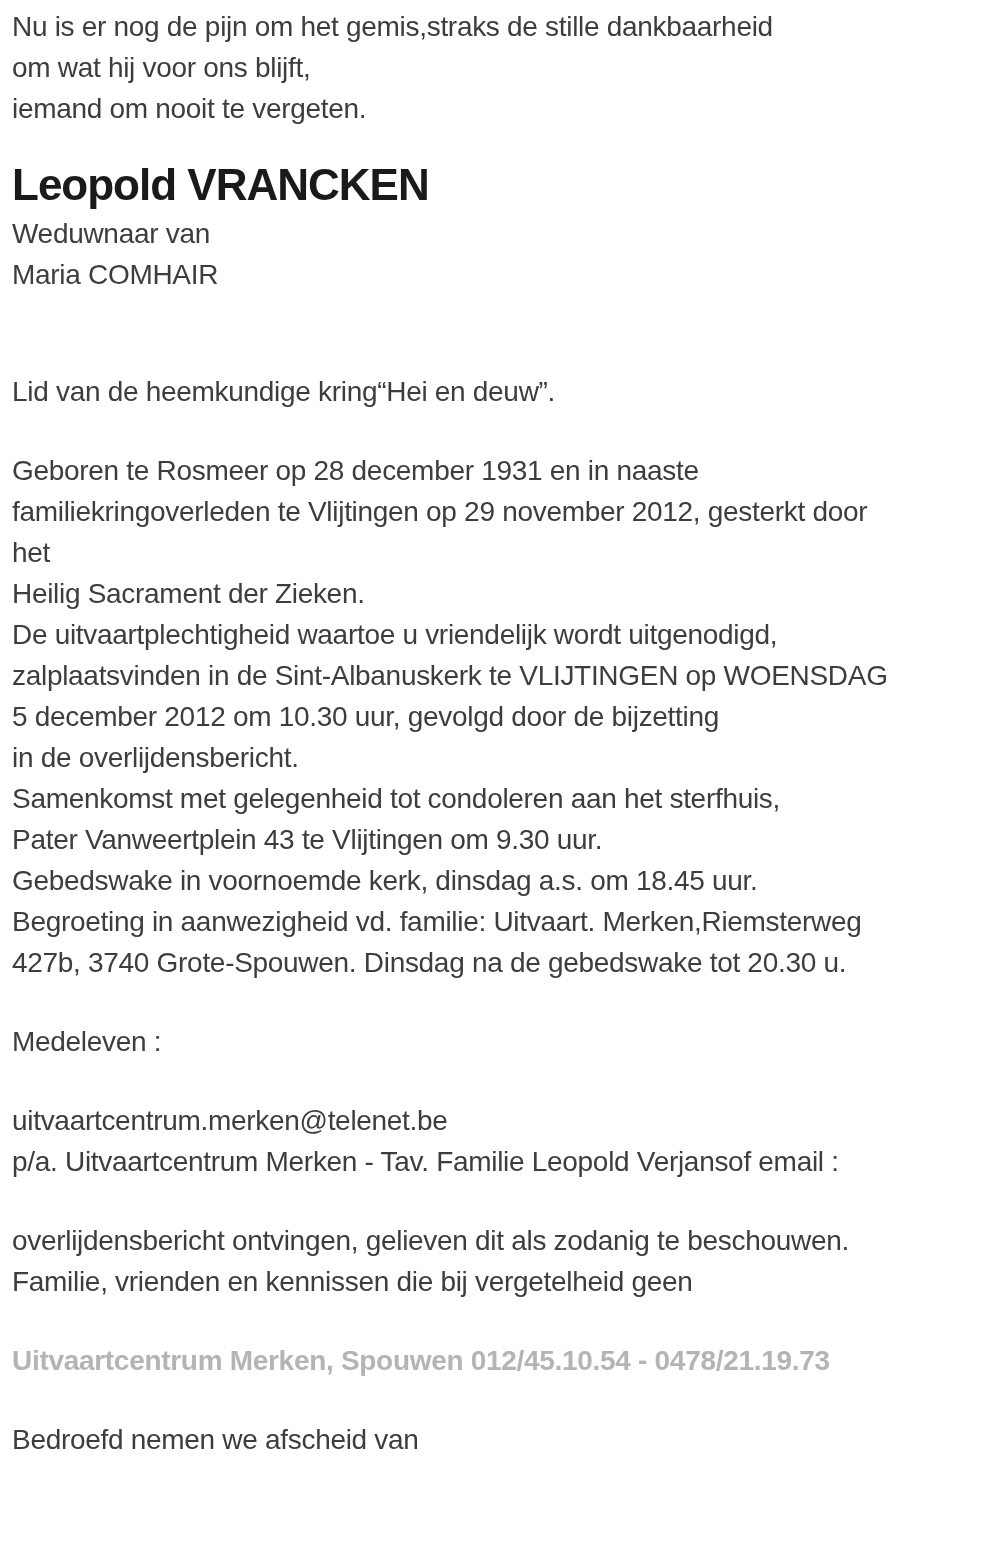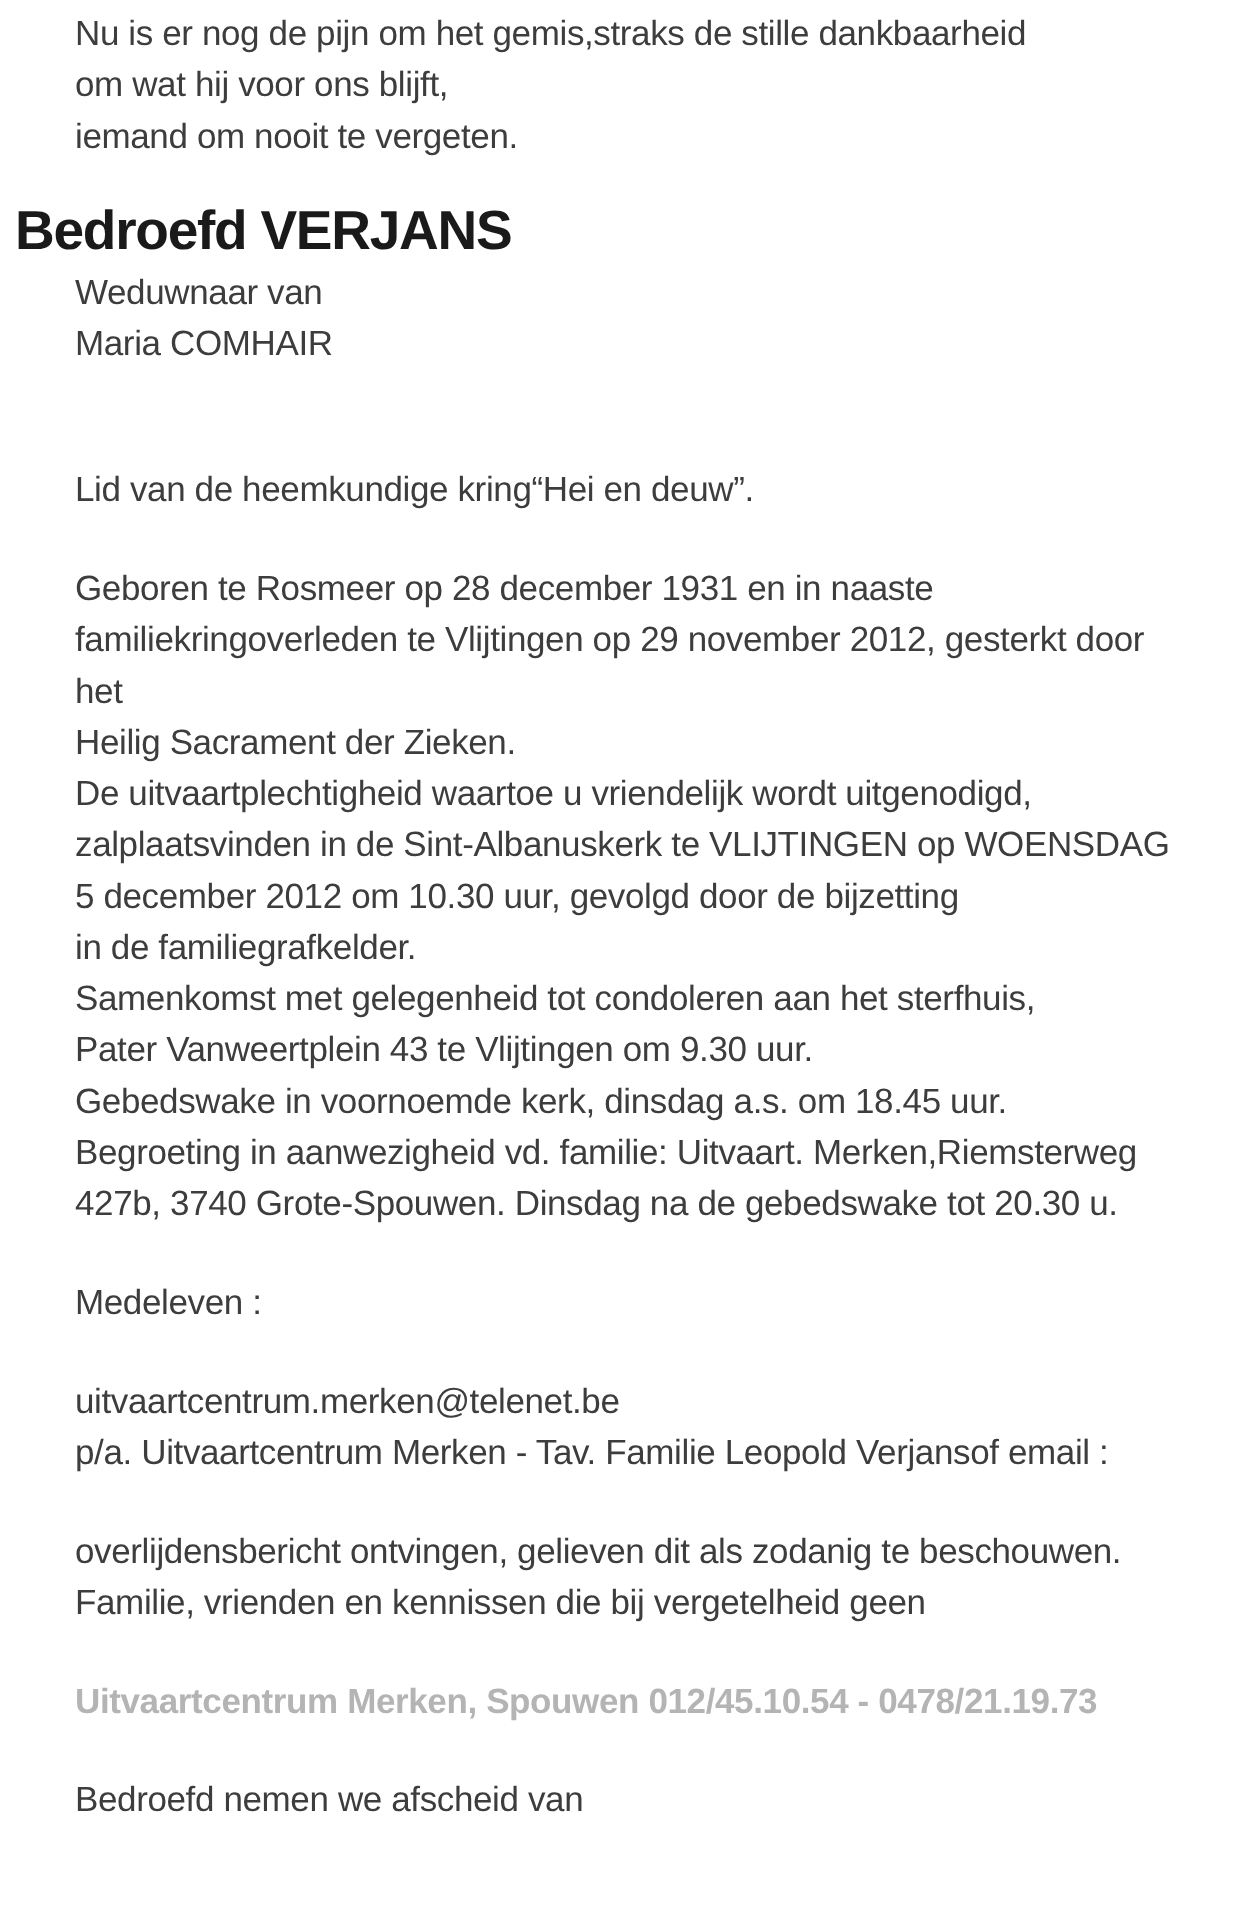--- a/index.html
+++ b/index.html
@@ -18,21 +18,20 @@
     padding: 6px 0 0 12px;
     width: 988px;
   }
   .block { margin: 0; }
   .line {
     font-size: 28px;
     line-height: 41px;
     letter-spacing: -0.3px;
     white-space: nowrap;
     color: #3d3d3d;
-    margin-left: 48px;
   }
   .muted .line {
     color: #b4b4b4;
     font-weight: bold;
   }
   h1.heading {
     font-size: 44px;
     line-height: 56px;
     font-weight: bold;
     letter-spacing: -1px;
@@ -48,21 +47,21 @@
 <body>
 
 <div class="page">
   <div id="doc-body">
       <div class="block">
         <div class="line">Nu is er nog de pijn om het gemis,straks de stille dankbaarheid</div>
         <div class="line">om wat hij voor ons blijft,</div>
         <div class="line">iemand om nooit te vergeten.</div>
       </div>
       <div class="block">
-        <h1 class="heading">Bedroefd VERJANS</h1>
+        <h1 class="heading">Leopold VRANCKEN</h1>
       </div>
       <div class="block">
         <div class="line">Weduwnaar van</div>
         <div class="line">Maria COMHAIR</div>
       </div>
       <div class="spacer"></div>
       <div class="block">
       </div>
       <div class="spacer"></div>
       <div class="block">
@@ -70,21 +69,21 @@
       </div>
       <div class="spacer"></div>
       <div class="block">
         <div class="line">Geboren te Rosmeer op 28 december 1931 en in naaste</div>
         <div class="line">familiekringoverleden te Vlijtingen op 29 november 2012, gesterkt door</div>
         <div class="line">het</div>
         <div class="line">Heilig Sacrament der Zieken.</div>
         <div class="line">De uitvaartplechtigheid waartoe u vriendelijk wordt uitgenodigd,</div>
         <div class="line">zalplaatsvinden in de Sint-Albanuskerk te VLIJTINGEN op WOENSDAG</div>
         <div class="line">5 december 2012 om 10.30 uur, gevolgd door de bijzetting</div>
-        <div class="line">in de familiegrafkelder.</div>
+        <div class="line">in de overlijdensbericht.</div>
         <div class="line">Samenkomst met gelegenheid tot condoleren aan het sterfhuis,</div>
         <div class="line">Pater Vanweertplein 43 te Vlijtingen om 9.30 uur.</div>
         <div class="line">Gebedswake in voornoemde kerk, dinsdag a.s. om 18.45 uur.</div>
         <div class="line">Begroeting in aanwezigheid vd. familie: Uitvaart. Merken,Riemsterweg</div>
         <div class="line">427b, 3740 Grote-Spouwen. Dinsdag na de gebedswake tot 20.30 u.</div>
       </div>
       <div class="spacer"></div>
       <div class="block">
         <div class="line">Medeleven :</div>
       </div>

